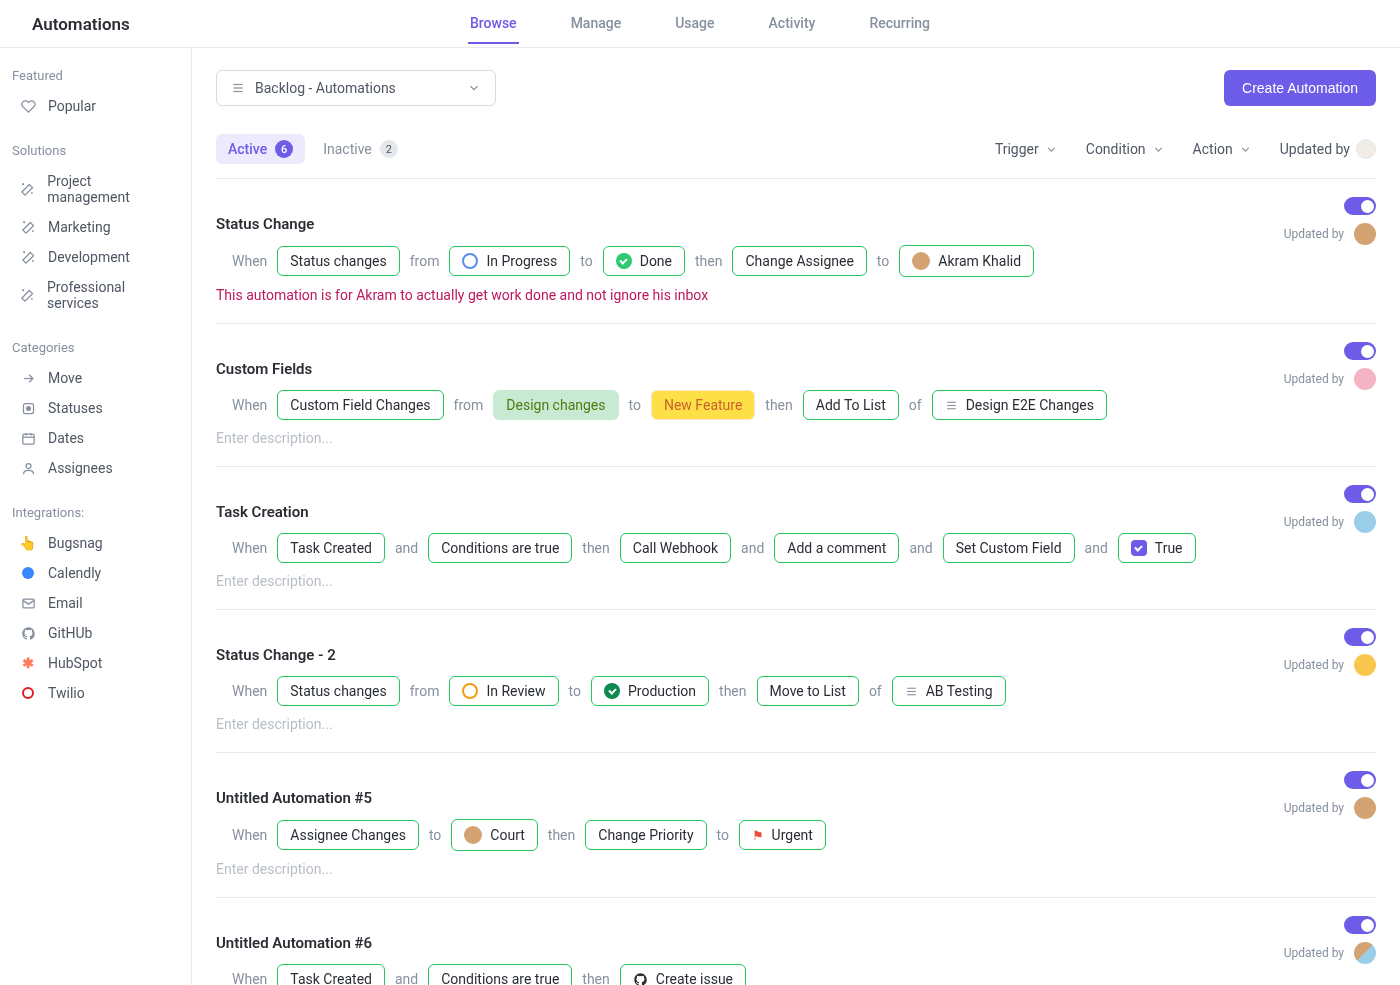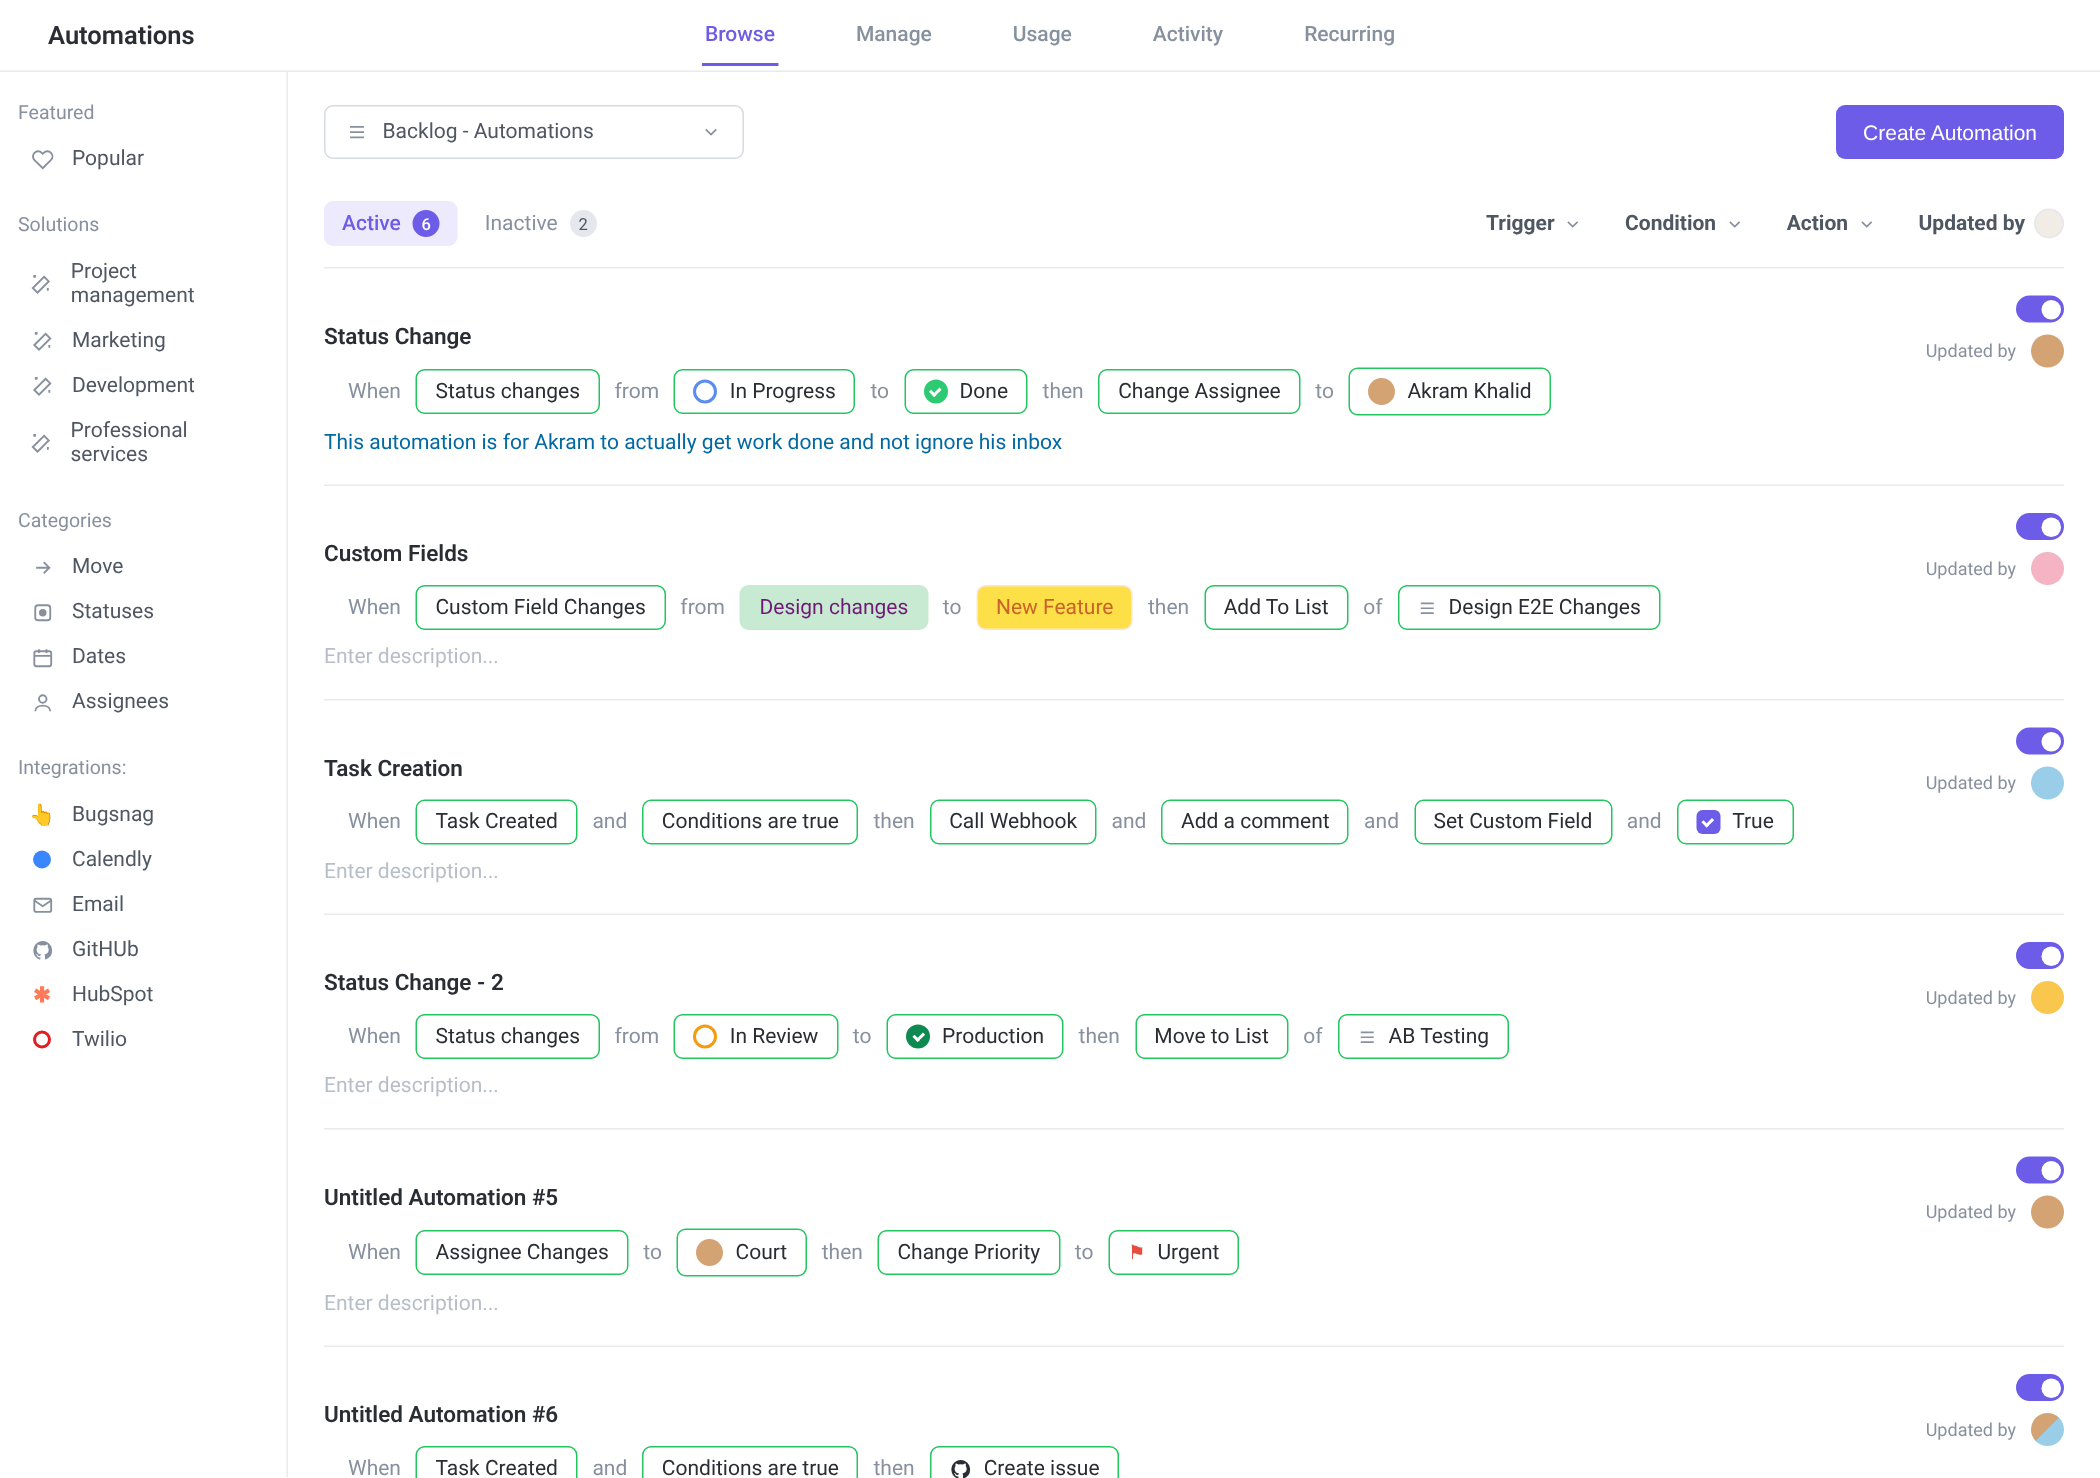--- a/index.html
+++ b/index.html
@@ -124,21 +124,21 @@
   cursor: pointer;
 }
 .pill-tab.active { background:#edeafd; color:#6c5ce7; font-weight:500; }
 .pill-badge {
   display:inline-flex; align-items:center; justify-content:center;
   min-width: 18px; height:18px; border-radius:9px;
   background:#e4e7ec; color:#4f5762; font-size:11px; padding:0 5px;
 }
 .pill-tab.active .pill-badge { background:#6c5ce7; color:#fff;}
 .filters { display:flex; gap:28px; }
-.filter-btn { display:flex; align-items:center; gap:6px; font-size:14px; color:#4f5762; cursor:pointer;font-weight:bold; }
+.filter-btn { display:flex; align-items:center; gap:6px; font-size:14px; color:#4f5762; cursor:pointer; }
 .filter-btn .avatar-sm { width:20px; height:20px; border-radius:50%; background:#f1ece5; border:1px solid #e4e7ec; overflow:hidden; display:inline-block;}
 .list { }
 .item {
   border-top: 1px solid #e8eaed;
   padding: 18px 0 20px 0;
 }
 .item:first-child { border-top:1px solid #e8eaed; }
 .item-header {
   display:flex; justify-content: space-between; align-items:flex-end;
 }
@@ -160,34 +160,34 @@
   width:32px; height:18px; background:#6c5ce7; border-radius:9px; position:relative; cursor:pointer;
 }
 .toggle::after{ content:""; position:absolute; width:13px;height:13px; background:#fff; border-radius:50%; top:2.5px; right:2.5px;}
 .tokens { display:flex; align-items:center; gap:10px; flex-wrap:wrap; margin-bottom:10px;margin-left:16px;}
 .kw { font-size:14px; color:#87909e; }
 .chip {
   display:inline-flex; align-items:center; gap:8px;
   border:1px solid #22c55e; border-radius:6px;
   padding:6px 12px; font-size:14px; color:#2a2e34;
 }
-.chip.soft-green { background:#c8ead3; border-color:#c8ead3; color:#701a75;}
+.chip.soft-green { background:#c8ead3; border-color:#c8ead3; color:#4d7c0f;}
 .chip.soft-orange { background:#fde047; border-color:#fde4d0; color:#c9632b;}
 .status-dot { width:16px; height:16px; border-radius:50%; display:inline-flex; align-items:center; justify-content:center;}
 .status-dot.blue { border:2px solid #5b8def; }
 .status-dot.green { background:#2dca72; }
 .status-dot.green::after{content:"";width:5px;height:3px;border-left:2px solid #fff;border-bottom:2px solid #fff;transform:rotate(-45deg);margin-top:-2px;}
 .status-dot.orange { border:2px solid #f39c12; }
 .status-dot.darkgreen{ background:#0d8a4f;}
 .status-dot.darkgreen::after{content:"";width:5px;height:3px;border-left:2px solid #fff;border-bottom:2px solid #fff;transform:rotate(-45deg);margin-top:-2px;}
 .flag-red { color:#e74c3c; font-size:13px;}
 .avatar-xs { width:18px; height:18px; border-radius:50%; background:#d4a373; display:inline-block;}
 .check-square{width:16px;height:16px;border-radius:4px;background:#6c5ce7;display:inline-flex;align-items:center;justify-content:center;}
 .check-square::after{content:"";width:5px;height:3px;border-left:2px solid #fff;border-bottom:2px solid #fff;transform:rotate(-45deg);margin-top:-2px;}
-.desc { font-size:14px; color:#0369a1; }
+.desc { font-size:14px; color:#be185d; }
 .desc.placeholder { color:#b8bec8;}
 .list-ico{color:#87909e;font-size:12px;}
 svg { display:block; }
 </style>
 </head>
 <body>
 
 <div class="header">
   <div class="header-title">Automations</div>
   <div class="header-tabs" id="header-tabs">

